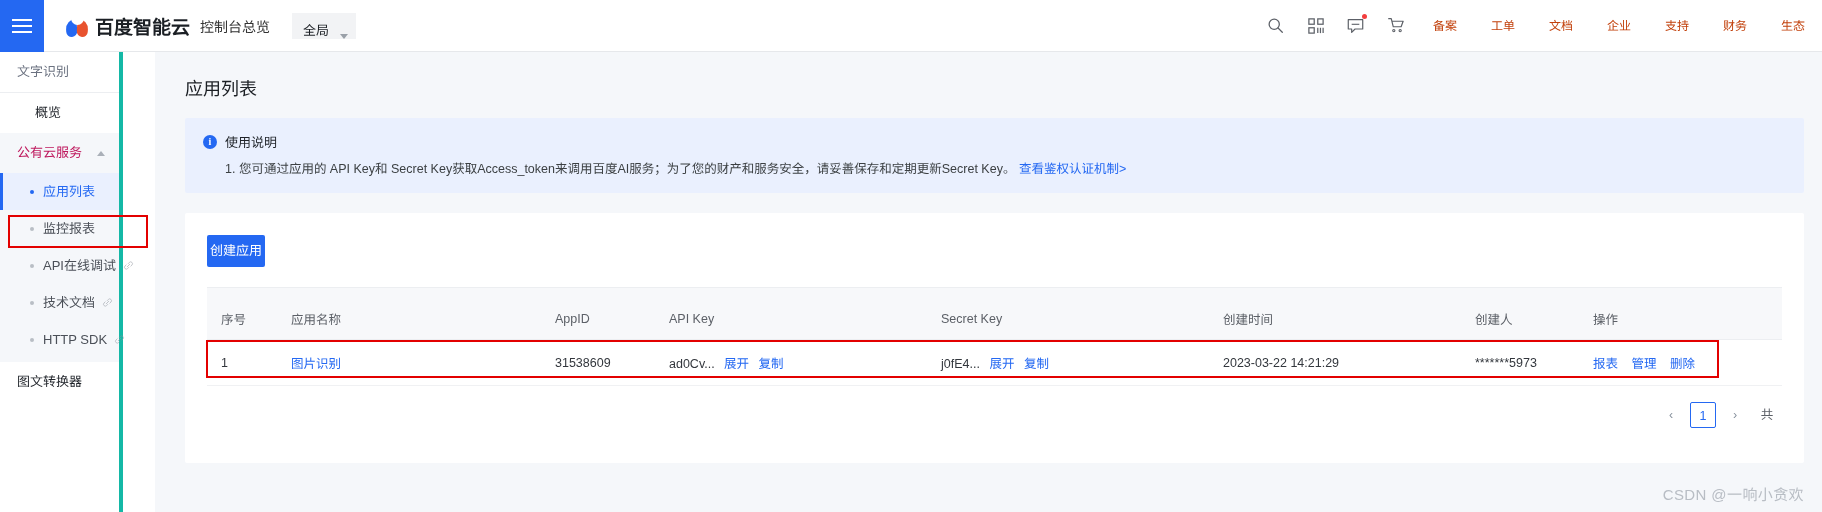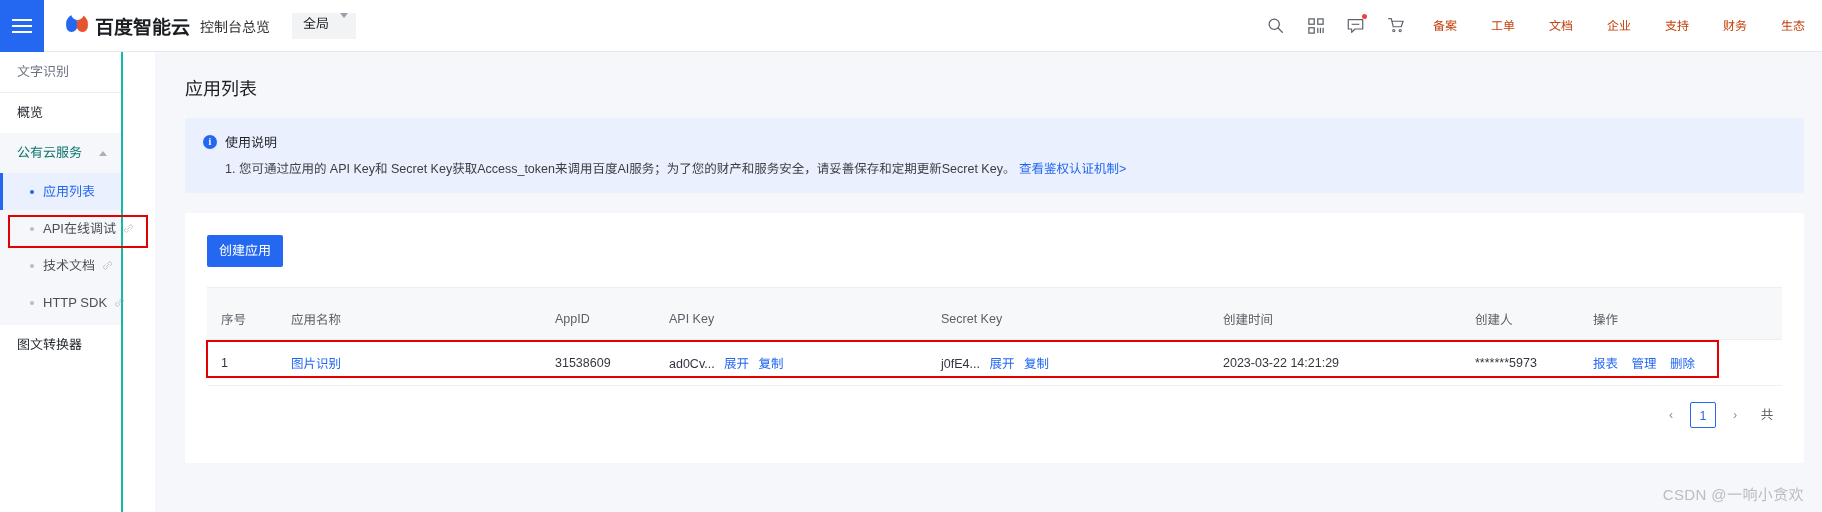--- a/index.html
+++ b/index.html
@@ -24,40 +24,40 @@
     flex:0 0 44px;cursor:pointer;
   }
   .burger .bars{width:20px;height:14px;position:relative;}
   .burger .bars i{
     position:absolute;left:0;width:20px;height:2px;background:#fff;display:block;
   }
   .burger .bars i:nth-child(1){top:0;}
   .burger .bars i:nth-child(2){top:6px;}
   .burger .bars i:nth-child(3){top:12px;}
 
-  .brand{display:flex;align-items:flex-start;margin-left:22px;flex:0 0 auto;}
+  .brand{display:flex;align-items:flex-end;margin-left:22px;flex:0 0 auto;}
   .brand-logo{width:22px;height:22px;position:relative;margin-right:7px;}
   .brand-logo .petal-l{
     position:absolute;left:0;top:2px;width:11px;height:18px;
     background:#2468f2;border-radius:11px 0 6px 6px;transform:rotate(-4deg);
   }
   .brand-logo .petal-r{
     position:absolute;right:0;top:2px;width:11px;height:18px;
     background:#e8532f;border-radius:0 11px 6px 6px;transform:rotate(4deg);
   }
   .brand-logo .notch{
     position:absolute;left:4.5px;top:0px;width:13px;height:8px;
     background:#fff;border-radius:0 0 8px 8px;
   }
   .brand-name{font-size:19px;font-weight:bold;color:#1b1f24;letter-spacing:0px;}
 
   .console-link{margin-left:10px;font-size:14px;color:#333;cursor:pointer;white-space:nowrap;}
   .scope-select{
     margin-left:22px;height:26px;min-width:62px;background:#f2f3f5;
-    display:flex;align-items:flex-start;padding:0 8px 0 11px;box-sizing:border-box;
+    display:flex;align-items:flex-end;padding:0 8px 0 11px;box-sizing:border-box;
     cursor:pointer;
   }
   .scope-select .scope-label{font-size:13px;color:#1b1f24;}
   .scope-select .caret{
     margin-left:11px;width:0;height:0;
     border-left:4.5px solid transparent;border-right:4.5px solid transparent;
     border-top:5px solid #9aa0a8;
   }
 
   .top-right{margin-left:auto;display:flex;align-items:center;padding-right:0px;}
@@ -71,33 +71,33 @@
     background:#f33e3e;
   }
   .tlink{
     font-size:12px;color:#c2410c;padding:0 17px;line-height:52px;
     cursor:pointer;white-space:nowrap;
   }
 
   
   .sidebar{
     position:absolute;top:52px;left:0;width:123px;height:460px;
-    background:#fff;border-right:2px solid #14b8a6;box-sizing:border-box;
+    background:#fff;border-right:4px solid #14b8a6;box-sizing:border-box;
     font-size:13px;
   }
   .side-title{
     height:40px;line-height:40px;padding-left:17px;color:#6b7280;font-size:13px;
     border-bottom:1px solid #eceef1;
   }
   .side-item{
-    height:40px;line-height:40px;padding-left:17px;color:#1f2329;cursor:pointer;
+    height:40px;line-height:40px;padding-left:35px;color:#1f2329;cursor:pointer;
     position:relative;white-space:nowrap;
   }
   .side-group{
-    height:40px;line-height:40px;padding-left:17px;padding-right:14px;color:#0f766e;
+    height:40px;line-height:40px;padding-left:17px;padding-right:14px;color:#be185d;
     cursor:pointer;display:flex;align-items:center;justify-content:space-between;
     background:#f5f7fa;
   }
   .chev{width:0;height:0;border-left:4px solid transparent;border-right:4px solid transparent;border-bottom:5px solid #aab0b8;}
   .subwrap{background:#f5f7fa;padding-bottom:4px;}
   .sub-item{
     height:37px;line-height:37px;padding-left:30px;color:#4b5058;cursor:pointer;
     position:relative;display:flex;align-items:center;white-space:nowrap;
   }
   .sub-item .bullet{
@@ -141,21 +141,21 @@
     font-size:12.5px;color:#3c4043;line-height:19px;padding-left:22px;white-space:nowrap;
   }
   .blue-link{color:#2468f2;cursor:pointer;}
 
   .card{
     margin:20px 18px 0 30px;background:#fff;border-radius:2px;
     padding:22px 22px 16px 22px;box-sizing:border-box;min-height:250px;
   }
   .btn-primary{
     display:inline-block;background:#2468f2;color:#fff;font-size:13px;
-    padding:0 12px;height:32px;line-height:32px;border:none;border-radius:2px;
+    padding:0 3px;height:32px;line-height:32px;border:none;border-radius:2px;
     cursor:pointer;font-family:inherit;
   }
 
   table.apps{width:100%;border-collapse:collapse;margin-top:20px;table-layout:fixed;}
   table.apps th{
     background:#f7f8fa;color:#5c6067;font-weight:normal;font-size:12.5px;
     text-align:left;padding:21px 0 11px 14px;border-top:1px solid #eceef1;
     border-bottom:1px solid #eceef1;white-space:nowrap;
   }
   table.apps td{
@@ -276,20 +276,24 @@
       <span class="chev"></span>
     </div>
 
     <div class="subwrap">
 
       <div class="sub-item active">
         <span class="bullet"></span>
         <span>应用列表</span>
       </div>
 
+      <div class="sub-item">
+        <span class="bullet"></span>
+        <span>监控报表</span>
+      </div>
 
       <div class="sub-item">
         <span class="bullet"></span>
         <span>API在线调试</span>
         <span class="extlink">
           <svg width="11" height="11" viewBox="0 0 14 14">
             <path d="M5.5 8.5l3-3M4 6.2L2.6 7.6a2.3 2.3 0 103.3 3.3l1.3-1.4M10 7.8l1.4-1.4a2.3 2.3 0 10-3.3-3.3L6.8 4.5" fill="none" stroke="#8d939b" stroke-width="1.2" stroke-linecap="round"></path>
           </svg>
         </span>
       </div>

